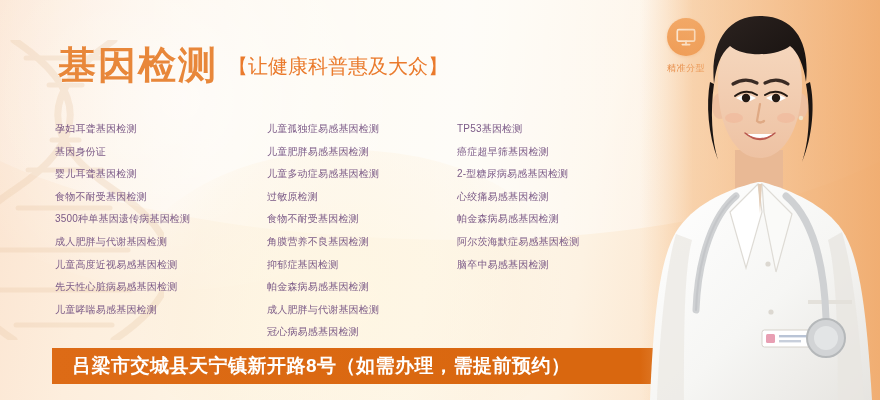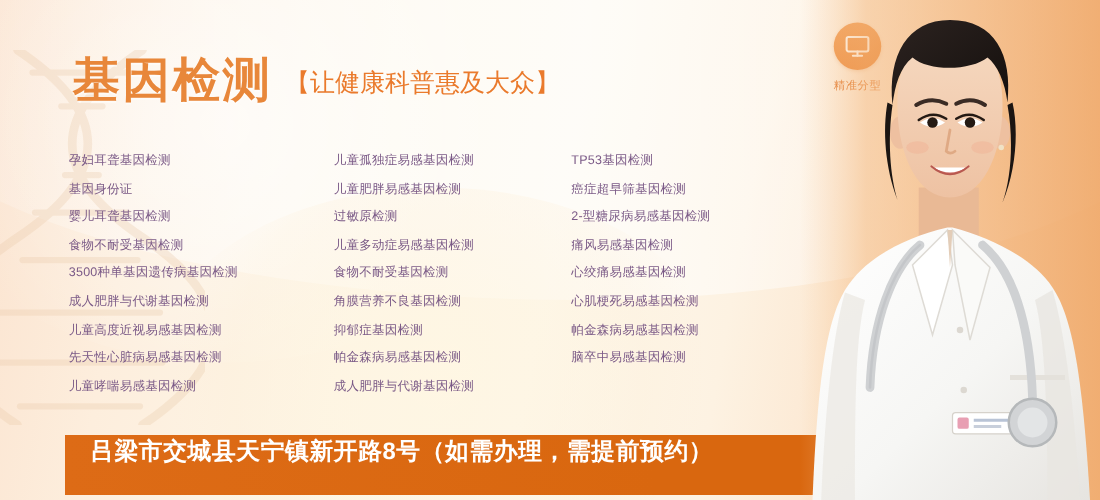--- a/index.html
+++ b/index.html
@@ -155,24 +155,24 @@
     white-space: nowrap;
     letter-spacing: 0.2px;
   }
 
   
   .address-bar {
     position: absolute;
     left: 52px;
     top: 348px;
     width: 740px;
-    height: 48px;
+    height: 36px;
     background: linear-gradient(90deg, #dd6b16 0%, #d9670f 64%, #d9670f 100%);
     display: flex;
-    align-items: flex-start;
+    align-items: center;
     padding-left: 20px;
     box-sizing: border-box;
   }
   .address-text {
     color: #ffffff;
     font-size: 19px;
     font-weight: bold;
     letter-spacing: 0.5px;
     white-space: nowrap;
   }
@@ -261,37 +261,37 @@
       <div class="item">3500种单基因遗传病基因检测</div>
       <div class="item">成人肥胖与代谢基因检测</div>
       <div class="item">儿童高度近视易感基因检测</div>
       <div class="item">先天性心脏病易感基因检测</div>
       <div class="item">儿童哮喘易感基因检测</div>
     </div>
 
     <div class="col">
       <div class="item">儿童孤独症易感基因检测</div>
       <div class="item">儿童肥胖易感基因检测</div>
+      <div class="item">儿童多动症易感基因检测</div>
       <div class="item">过敏原检测</div>
-      <div class="item">儿童多动症易感基因检测</div>
       <div class="item">食物不耐受基因检测</div>
       <div class="item">角膜营养不良基因检测</div>
       <div class="item">抑郁症基因检测</div>
       <div class="item">帕金森病易感基因检测</div>
       <div class="item">成人肥胖与代谢基因检测</div>
+      <div class="item">冠心病易感基因检测</div>
     </div>
 
     <div class="col">
       <div class="item">TP53基因检测</div>
       <div class="item">癌症超早筛基因检测</div>
       <div class="item">2-型糖尿病易感基因检测</div>
-      <div class="item">痛风易感基因检测</div>
       <div class="item">心绞痛易感基因检测</div>
-      <div class="item">心肌梗死易感基因检测</div>
       <div class="item">帕金森病易感基因检测</div>
+      <div class="item">阿尔茨海默症易感基因检测</div>
       <div class="item">脑卒中易感基因检测</div>
     </div>
 
   </div>
 
   <div class="address-bar">
     <div class="address-text">吕梁市交城县天宁镇新开路8号（如需办理，需提前预约）</div>
   </div>
 
   <div class="doctor">

